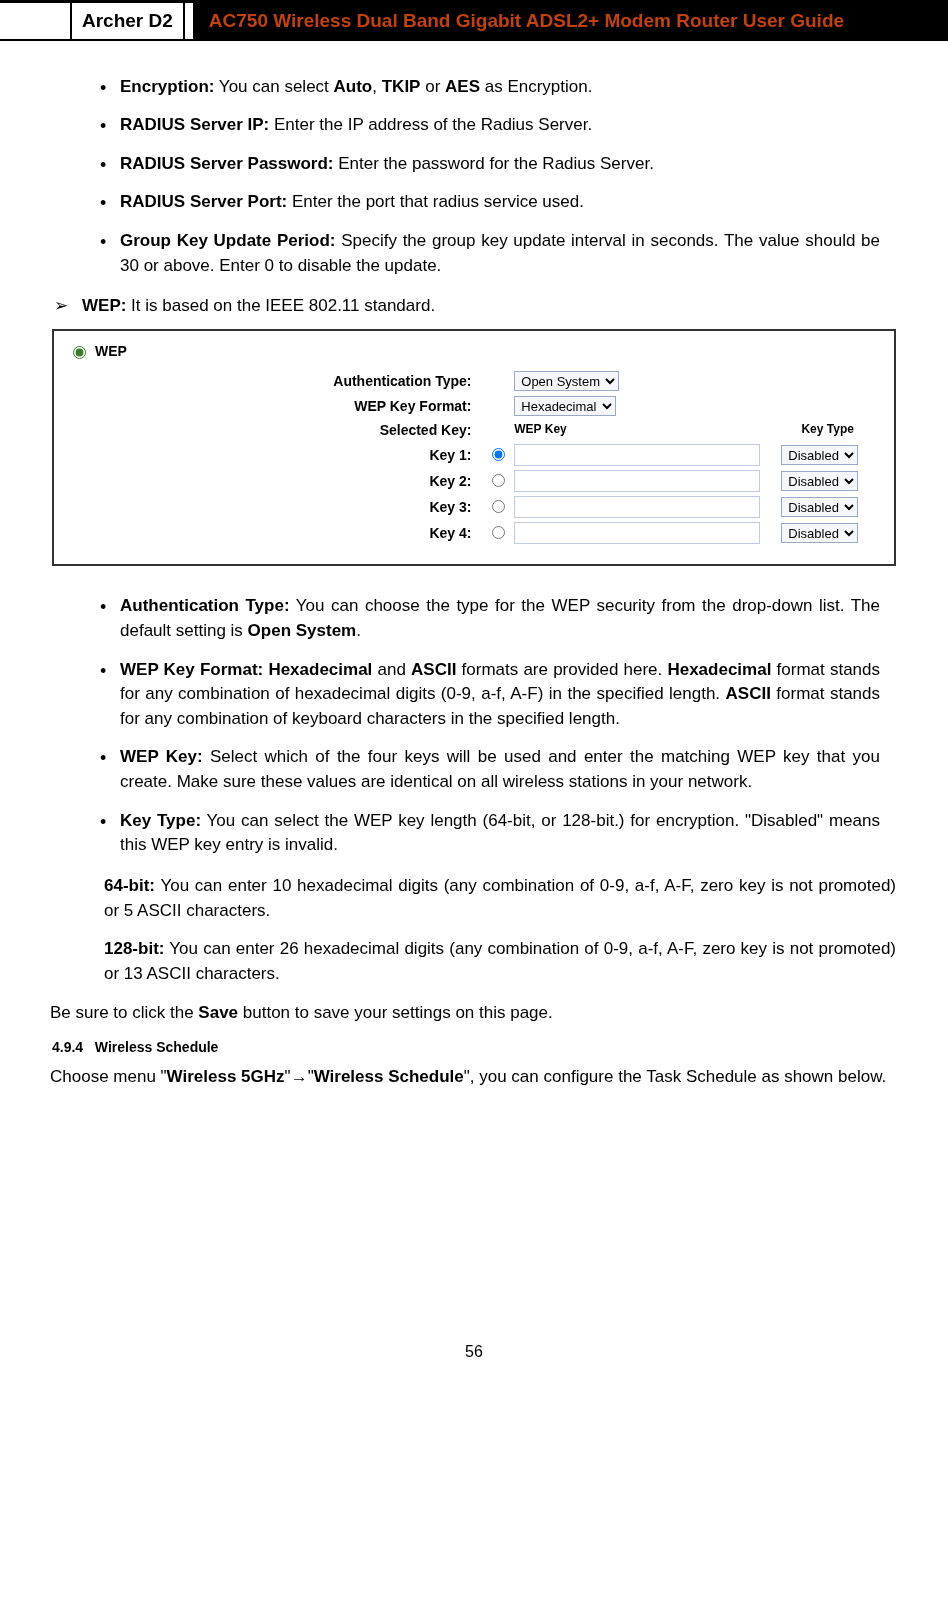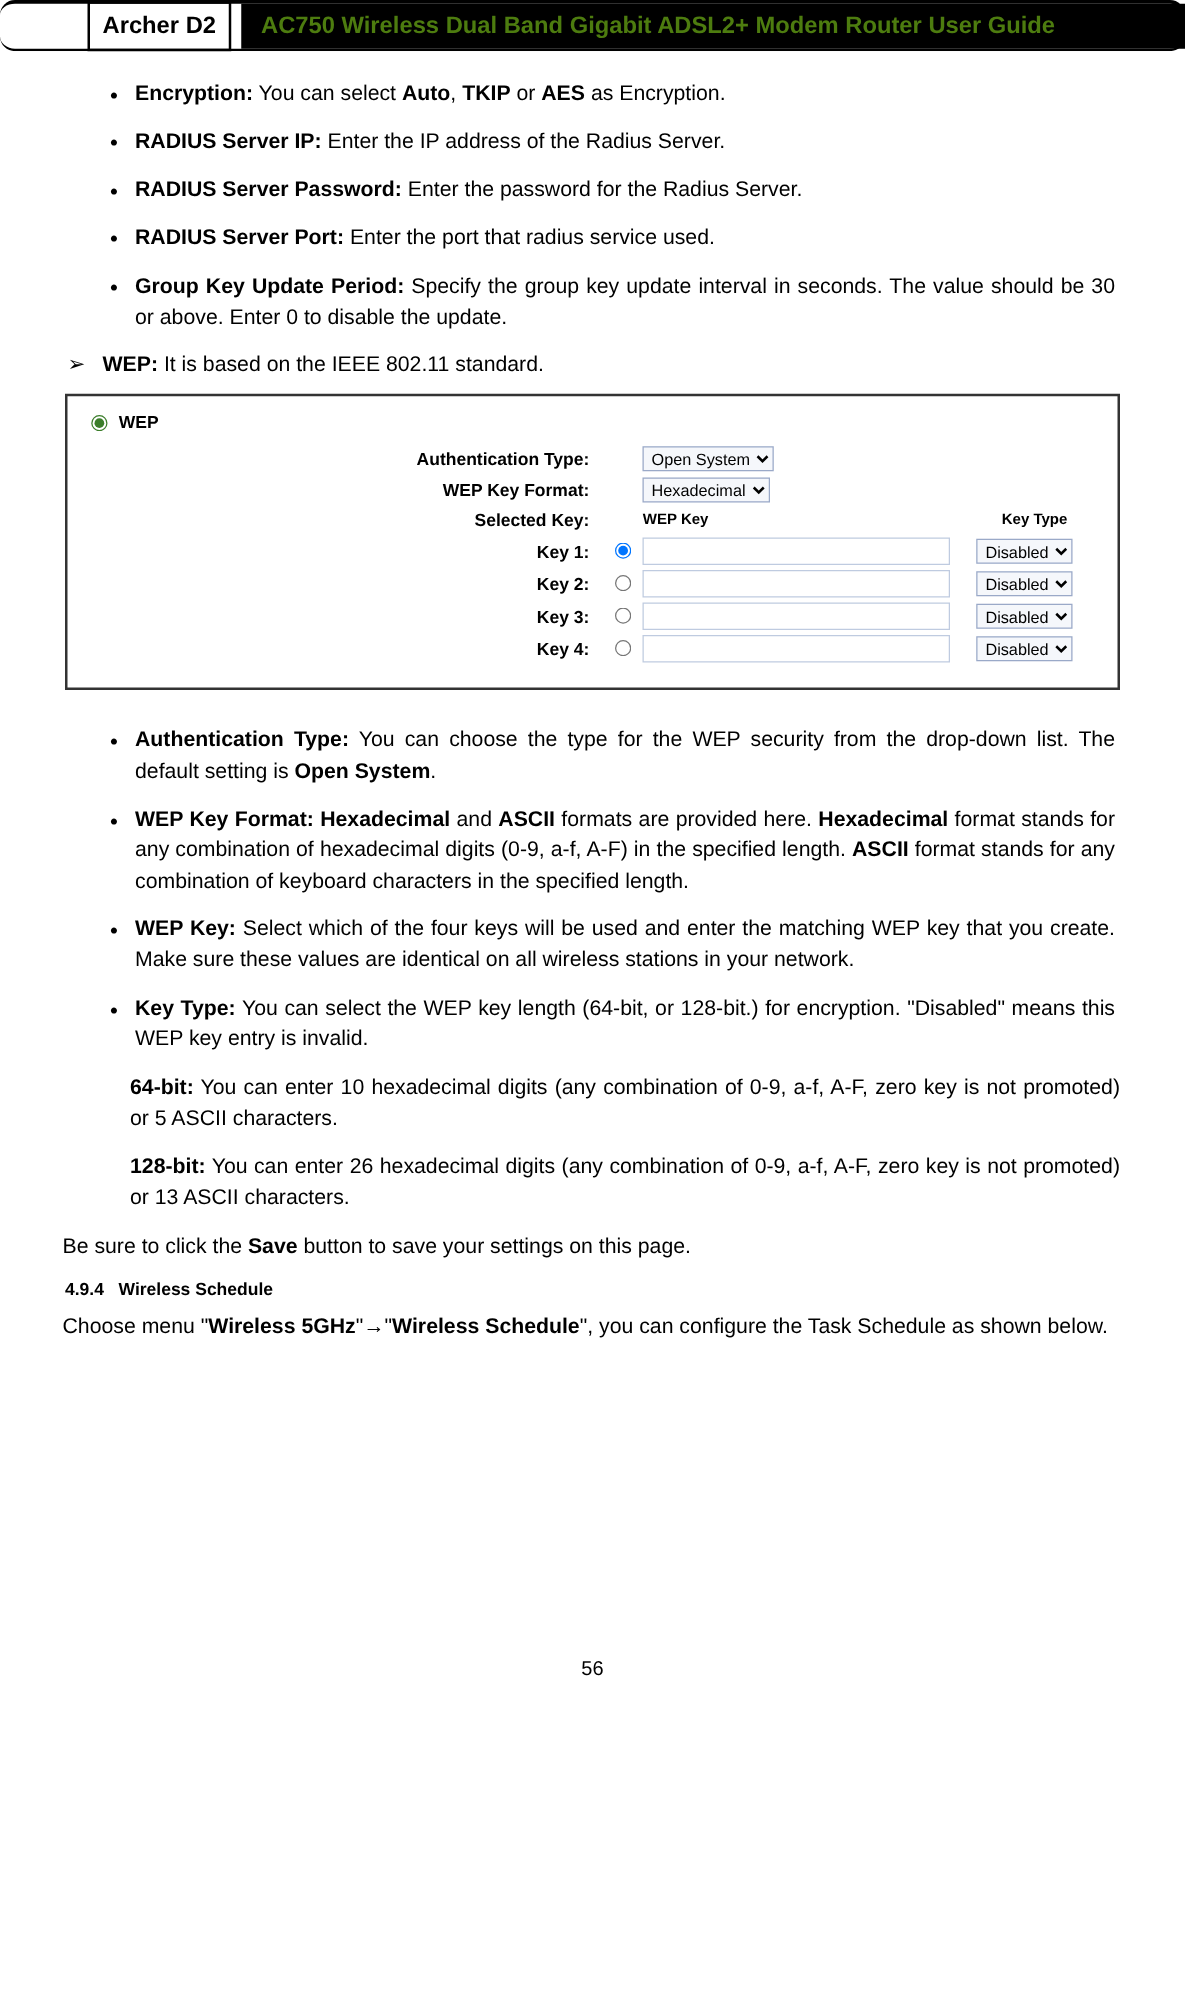--- a/index.html
+++ b/index.html
@@ -10,46 +10,45 @@
     background: #fff;
     color: #000;
     width: 948px;
     line-height: 1.45;
   }
   .header {
     display: flex;
     align-items: stretch;
     border-top: 3px solid #000;
     border-bottom: 2px solid #000;
-    border-radius: 12px;
   }
   .header .model-box {
     border: 2px solid #000;
     font-weight: bold;
     padding: 4px 10px;
     margin-left: 70px;
     margin-top: -2px;
     margin-bottom: -2px;
     font-size: 19px;
   }
   .header .title-box {
     background: #000;
-    color: #4d7c0f;
+    color: #c2410c;
     font-weight: bold;
     padding: 4px 6px 4px 16px;
     flex: 1;
     font-size: 19px;
     margin-left: 8px;
   }
   .content {
     padding: 18px 52px 0 52px;
   }
   ul.bullets {
     list-style: none;
-    margin: 4px;
+    margin: 16px;
     padding: 0 0 0 32px;
   }
   ul.bullets > li {
     position: relative;
     margin: 0 0 14px 0;
     padding-left: 20px;
     text-align: justify;
   }
   ul.bullets > li::before {
     content: "•";

